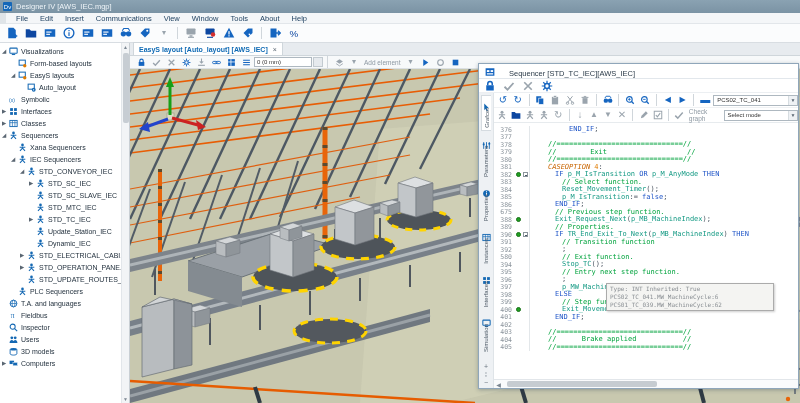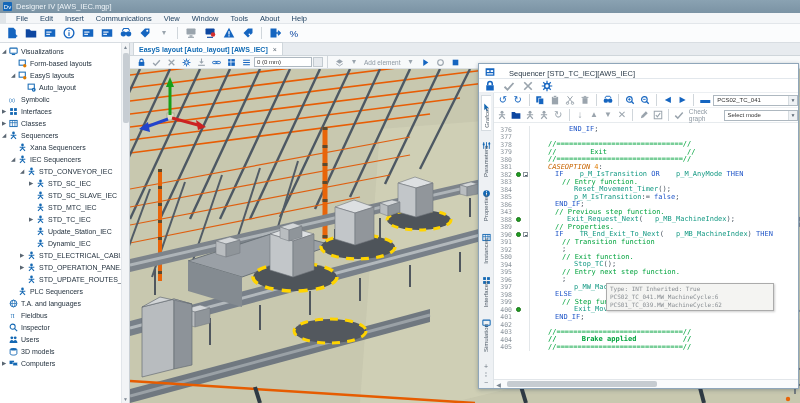--- a/index.html
+++ b/index.html
@@ -78,21 +78,21 @@
   #proc-title { font-size:8px; font-weight:bold; color:#1176d0; }
   #seq-code { position:relative; flex:1; overflow:hidden; font-family:"DejaVu Sans Mono", monospace; }
   .crow { display:flex; align-items:center; height:7.5px; white-space:pre; }
   .cnum { width:20px; text-align:right; font-size:6.5px; color:#8b949c; flex:none; padding-right:2px; }
   .cdot { width:8px; flex:none; display:flex; align-items:center; justify-content:center; }
   .cdot i { width:5px; height:5px; border-radius:50%; background:#21a021; border:1px solid #157015; display:block; }
   .cfold { width:8px; flex:none; display:flex; align-items:center; justify-content:center; border-right:1px solid #e3e7ea; height:100%; }
   .cfold b { width:5px; height:5px; border:1px solid #8b949c; position:relative; display:block; background:#fff; }
   .cfold b:after { content:""; position:absolute; left:0.5px; right:0.5px; top:1.5px; border-top:1px solid #4d5a66; }
   .ctext { font-size:7px; line-height:7.5px; }
-  .k { color:#2056c8; } .i { color:#159a84;margin-left:12px; } .c { color:#00a33d; } .o { color:#c86400;font-style:italic; } .n { color:#e07b00; } .p { color:#4a5560; }
+  .k { color:#2056c8; } .i { color:#159a84; } .c { color:#00a33d; } .o { color:#c86400;font-style:italic; } .n { color:#e07b00; } .p { color:#4a5560; }
   #tooltip { position:absolute; left:112px; top:160px; width:168px; background:#f4f4f2; border:1px solid #ababab; box-shadow:1px 1px 2px rgba(0,0,0,.2); padding:1px 3px; z-index:5; }
   #tooltip div { font-size:6px; line-height:8px; color:#8a8f94; font-family:"DejaVu Sans Mono", monospace; white-space:pre; }
   #seq-hscroll { height:9px; border-top:1px solid #e2e6ea; display:flex; align-items:center; background:#fafbfc; }
   #seq-hscroll .arr { width:9px; font-size:6px; color:#7d8893; text-align:center; }
   #hthumb { height:6px; width:150px; background:#c6ccd1; border-radius:2px; margin-left:4px; }
 </style>
 </head>
 <body>
 
 <div id="app">
@@ -939,42 +939,42 @@
           </div>
         <div id="seq-code">
           <div id="code-lines" style="padding-top: 3px;">
               <div class="crow"><span class="cnum">376</span><span class="cdot"></span><span class="cfold"></span><span class="ctext" style="padding-left: 39px;"><span class="k">END_IF</span><span class="p">;</span></span></div>
               <div class="crow"><span class="cnum">377</span><span class="cdot"></span><span class="cfold"></span><span class="ctext" style="padding-left: 4px;"></span></div>
               <div class="crow"><span class="cnum">378</span><span class="cdot"></span><span class="cfold"></span><span class="ctext" style="padding-left: 18px;"><span class="c">//==============================//</span></span></div>
               <div class="crow"><span class="cnum">379</span><span class="cdot"></span><span class="cfold"></span><span class="ctext" style="padding-left: 18px;"><span class="c">//        Exit                   //</span></span></div>
               <div class="crow"><span class="cnum">380</span><span class="cdot"></span><span class="cfold"></span><span class="ctext" style="padding-left: 18px;"><span class="c">//==============================//</span></span></div>
               <div class="crow"><span class="cnum">381</span><span class="cdot"></span><span class="cfold"></span><span class="ctext" style="padding-left: 18px;"><span class="o">CASEOPTION </span><span class="n">4</span><span class="p">:</span></span></div>
               <div class="crow"><span class="cnum">382</span><span class="cdot"><i></i></span><span class="cfold"><b></b></span><span class="ctext" style="padding-left: 25px;"><span class="k">IF </span><span class="i">p_M_IsTransition</span><span class="k"> OR </span><span class="i">p_M_AnyMode</span><span class="k"> THEN</span></span></div>
-              <div class="crow"><span class="cnum">383</span><span class="cdot"></span><span class="cfold"></span><span class="ctext" style="padding-left: 32px;"><span class="c">// Entry function.</span></span></div>
+              <div class="crow"><span class="cnum">383</span><span class="cdot"></span><span class="cfold"></span><span class="ctext" style="padding-left: 32px;"><span class="c">// Select function.</span></span></div>
               <div class="crow"><span class="cnum">384</span><span class="cdot"></span><span class="cfold"></span><span class="ctext" style="padding-left: 32px;"><span class="i">Reset_Movement_Timer</span><span class="p">();</span></span></div>
               <div class="crow"><span class="cnum">385</span><span class="cdot"></span><span class="cfold"></span><span class="ctext" style="padding-left: 32px;"><span class="i">p_M_IsTransition</span><span class="p">:= </span><span class="k">false</span><span class="p">;</span></span></div>
               <div class="crow"><span class="cnum">386</span><span class="cdot"></span><span class="cfold"></span><span class="ctext" style="padding-left: 25px;"><span class="k">END_IF</span><span class="p">;</span></span></div>
-              <div class="crow"><span class="cnum">343</span><span class="cdot"></span><span class="cfold"></span><span class="ctext" style="padding-left: 25px;"><span class="c">// Previous step function.</span></span></div>
+              <div class="crow"><span class="cnum">675</span><span class="cdot"></span><span class="cfold"></span><span class="ctext" style="padding-left: 25px;"><span class="c">// Previous step function.</span></span></div>
               <div class="crow"><span class="cnum">388</span><span class="cdot"><i></i></span><span class="cfold"></span><span class="ctext" style="padding-left: 25px;"><span class="i">Exit_Request_Next</span><span class="p">(</span><span class="i">p_MB_MachineIndex</span><span class="p">);</span></span></div>
               <div class="crow"><span class="cnum">389</span><span class="cdot"></span><span class="cfold"></span><span class="ctext" style="padding-left: 25px;"><span class="c">// Properties.</span></span></div>
               <div class="crow"><span class="cnum">390</span><span class="cdot"><i></i></span><span class="cfold"><b></b></span><span class="ctext" style="padding-left: 25px;"><span class="k">IF </span><span class="i">TR_End_Exit_To_Next</span><span class="p">(</span><span class="i">p_MB_MachineIndex</span><span class="p">)</span><span class="k"> THEN</span></span></div>
               <div class="crow"><span class="cnum">391</span><span class="cdot"></span><span class="cfold"></span><span class="ctext" style="padding-left: 32px;"><span class="c">// Transition function</span></span></div>
               <div class="crow"><span class="cnum">392</span><span class="cdot"></span><span class="cfold"></span><span class="ctext" style="padding-left: 32px;"><span class="p">;</span></span></div>
               <div class="crow"><span class="cnum">580</span><span class="cdot"></span><span class="cfold"></span><span class="ctext" style="padding-left: 32px;"><span class="c">// Exit function.</span></span></div>
               <div class="crow"><span class="cnum">394</span><span class="cdot"></span><span class="cfold"></span><span class="ctext" style="padding-left: 32px;"><span class="i">Stop_TC</span><span class="p">();</span></span></div>
               <div class="crow"><span class="cnum">395</span><span class="cdot"></span><span class="cfold"></span><span class="ctext" style="padding-left: 32px;"><span class="c">// Entry next step function.</span></span></div>
               <div class="crow"><span class="cnum">396</span><span class="cdot"></span><span class="cfold"></span><span class="ctext" style="padding-left: 32px;"><span class="p">;</span></span></div>
               <div class="crow"><span class="cnum">397</span><span class="cdot"></span><span class="cfold"></span><span class="ctext" style="padding-left: 32px;"><span class="i">p_MW_MachineCycle</span><span class="p">:= </span><span class="n">43</span><span class="p">;</span></span></div>
               <div class="crow"><span class="cnum">398</span><span class="cdot"></span><span class="cfold"></span><span class="ctext" style="padding-left: 25px;"><span class="k">ELSE</span></span></div>
               <div class="crow"><span class="cnum">399</span><span class="cdot"></span><span class="cfold"></span><span class="ctext" style="padding-left: 32px;"><span class="c">// Step func</span></span></div>
               <div class="crow"><span class="cnum">400</span><span class="cdot"><i></i></span><span class="cfold"></span><span class="ctext" style="padding-left: 32px;"><span class="i">Exit_Movement</span></span></div>
               <div class="crow"><span class="cnum">401</span><span class="cdot"></span><span class="cfold"></span><span class="ctext" style="padding-left: 25px;"><span class="k">END_IF</span><span class="p">;</span></span></div>
               <div class="crow"><span class="cnum">402</span><span class="cdot"></span><span class="cfold"></span><span class="ctext" style="padding-left: 4px;"></span></div>
               <div class="crow"><span class="cnum">403</span><span class="cdot"></span><span class="cfold"></span><span class="ctext" style="padding-left: 18px;"><span class="c">//==============================//</span></span></div>
-              <div class="crow"><span class="cnum">404</span><span class="cdot"></span><span class="cfold"></span><span class="ctext" style="padding-left: 18px; font-weight: bold;"><span class="c">//      Brake applied           //</span></span></div>
+              <div class="crow"><span class="cnum">404</span><span class="cdot"></span><span class="cfold"></span><span class="ctext" style="padding-left: 18px;"><span class="c">//      Brake applied           //</span></span></div>
               <div class="crow"><span class="cnum">405</span><span class="cdot"></span><span class="cfold"></span><span class="ctext" style="padding-left: 18px;"><span class="c">//==============================//</span></span></div>
             </div>
           <div id="tooltip">
               <div>Type: INT Inherited: True</div>
               <div>PCS02_TC_041.MW_MachineCycle:6</div>
               <div>PCS01_TC_039.MW_MachineCycle:62</div>
             </div>
         </div>
         <div id="seq-hscroll">
           <span class="arr">◀</span>

